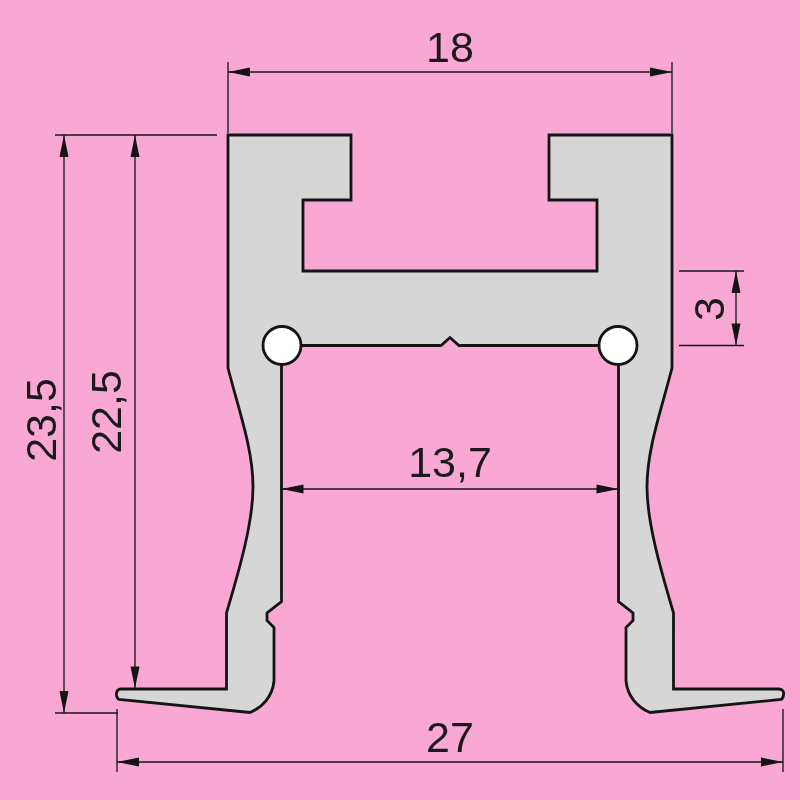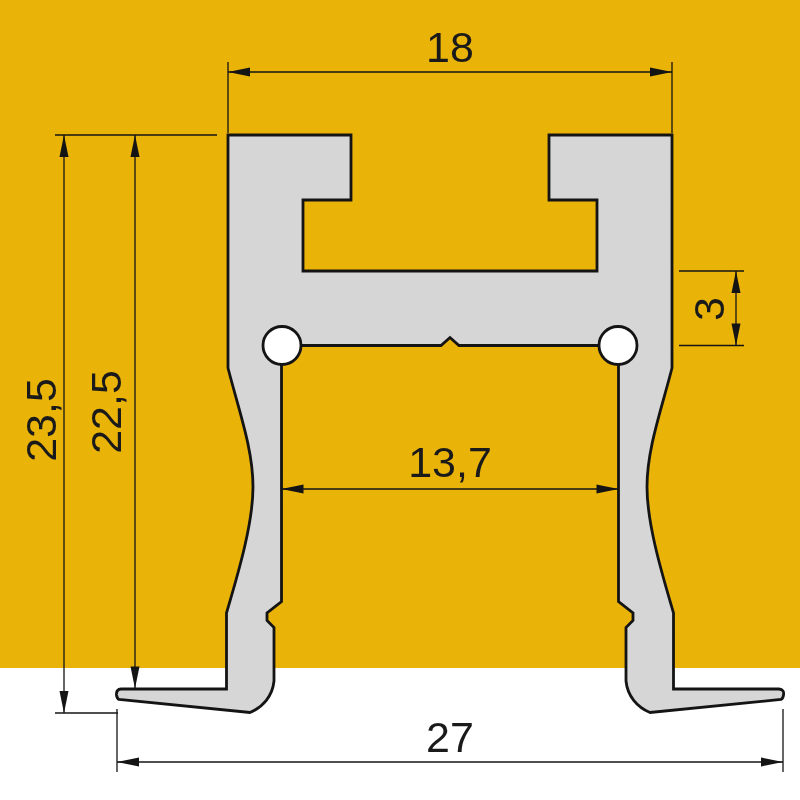--- a/index.html
+++ b/index.html
@@ -5,22 +5,22 @@
   html, body {
     margin: 0;
     padding: 0;
     background: #ffffff;
     width: 800px;
     height: 800px;
     overflow: hidden;
   }
   .drawing-wrap {
     width: 800px;
-    height: 668px;
-    background: #eab308;
+    height: 800px;
+    background: #f9a8d4;
   }
   svg {
     display: block;
   }
   .outline {
     stroke: #141414;
     stroke-width: 2.8;
     stroke-linejoin: miter;
   }
   .hole {

